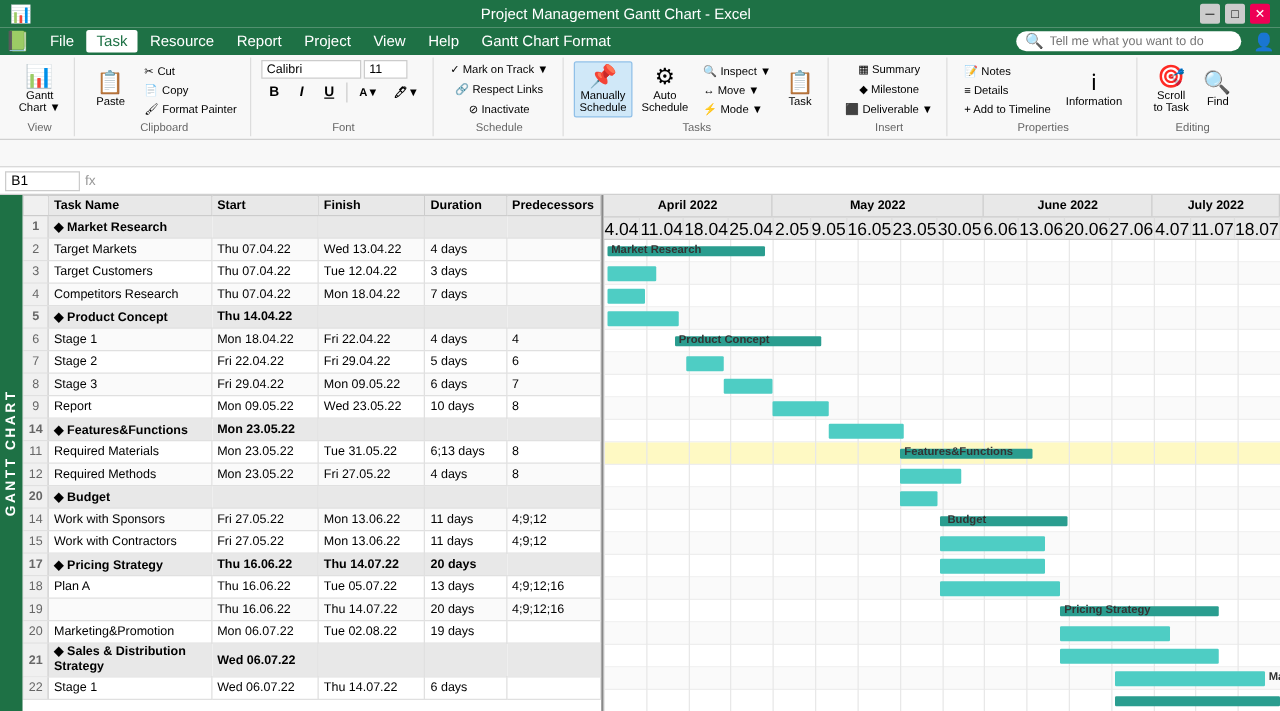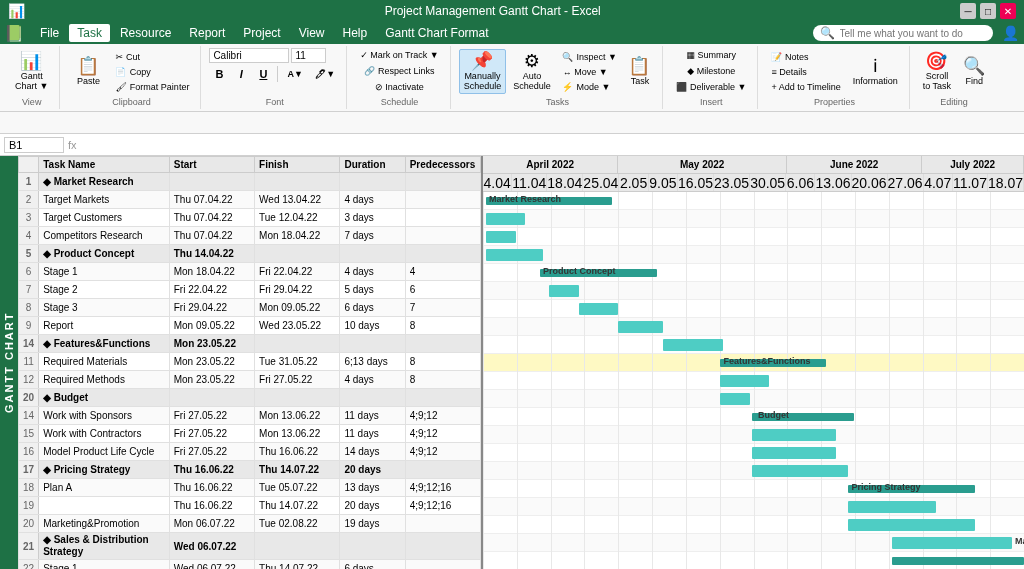--- a/index.html
+++ b/index.html
@@ -619,28 +619,20 @@
             <td>4;9;12</td>
           </tr>
           <tr>
             <td class="row-num">15</td>
             <td style="max-width: 130px;">Work with Contractors</td>
             <td>Fri 27.05.22</td>
             <td>Mon 13.06.22</td>
             <td>11 days</td>
             <td>4;9;12</td>
           </tr>
-          <tr>
-            <td class="row-num">16</td>
-            <td style="max-width: 130px;">Model Product Life Cycle</td>
-            <td>Fri 27.05.22</td>
-            <td>Thu 16.06.22</td>
-            <td>14 days</td>
-            <td>4;9;12</td>
-          </tr>
           <tr class="group">
             <td class="row-num">17</td>
             <td style="font-weight: bold; max-width: 130px;">◆ Pricing Strategy</td>
             <td>Thu 16.06.22</td>
             <td>Thu 14.07.22</td>
             <td>20 days</td>
             <td></td>
           </tr>
           <tr>
             <td class="row-num">18</td>

